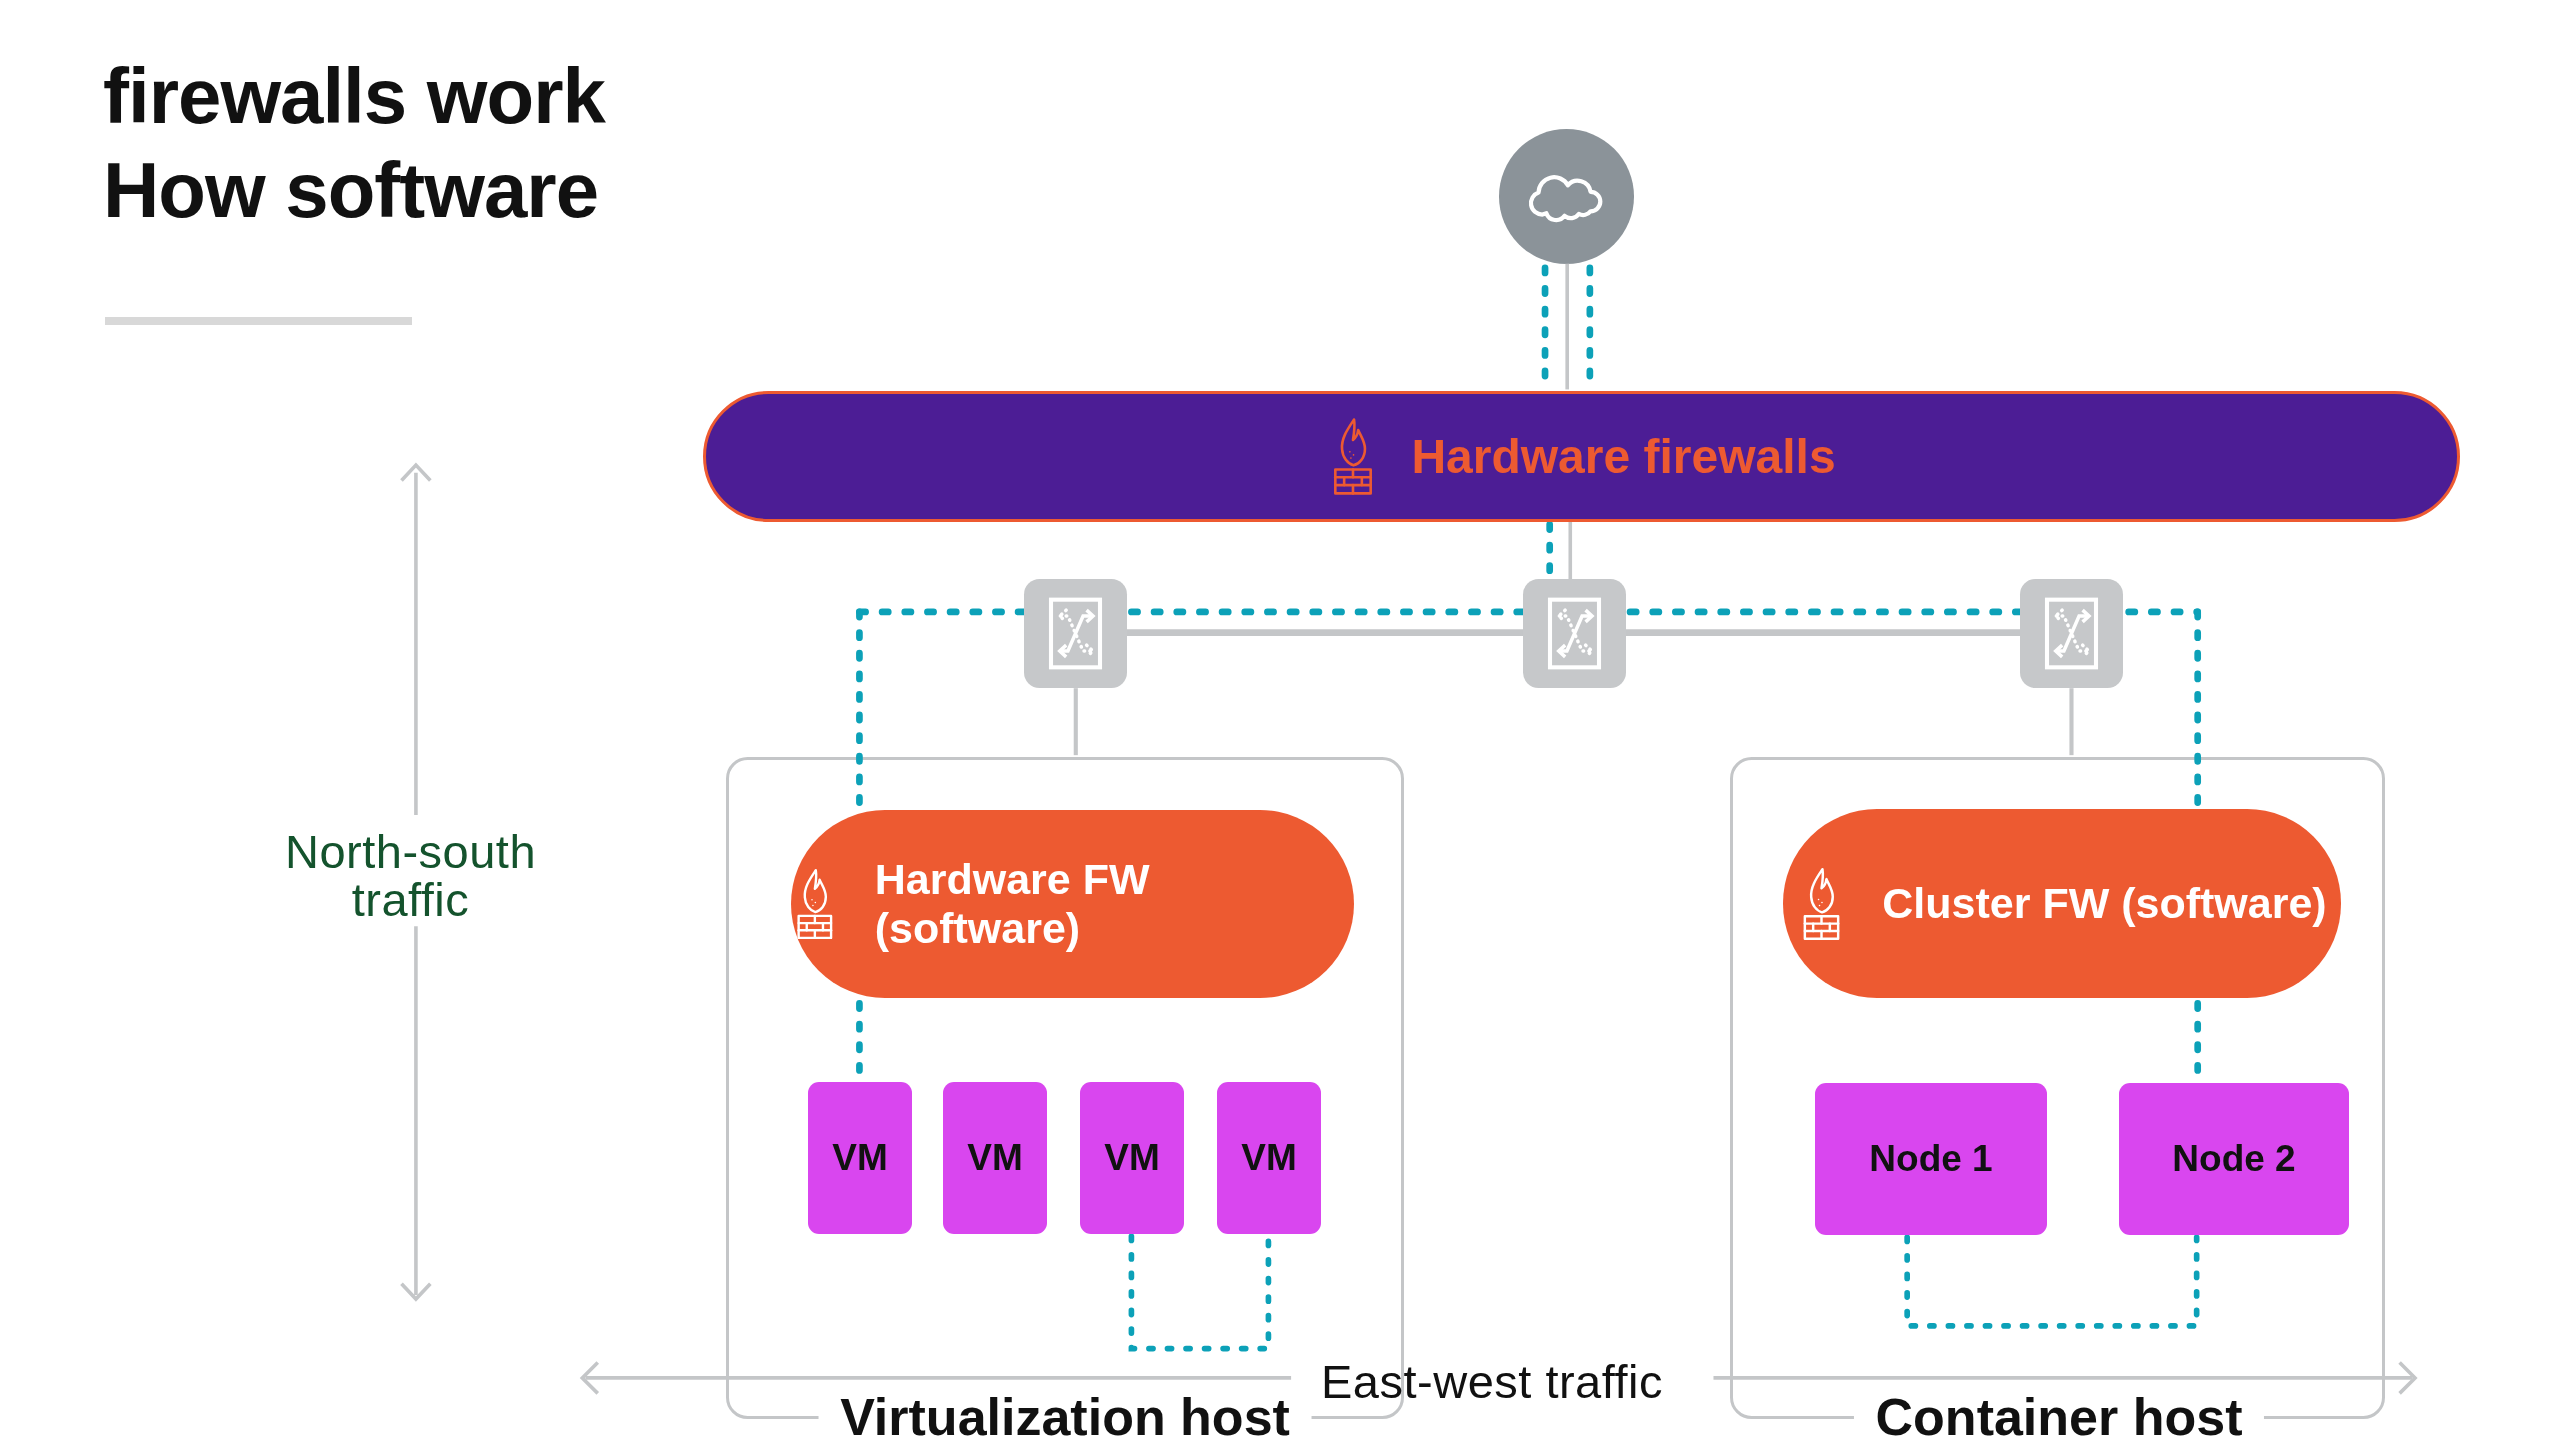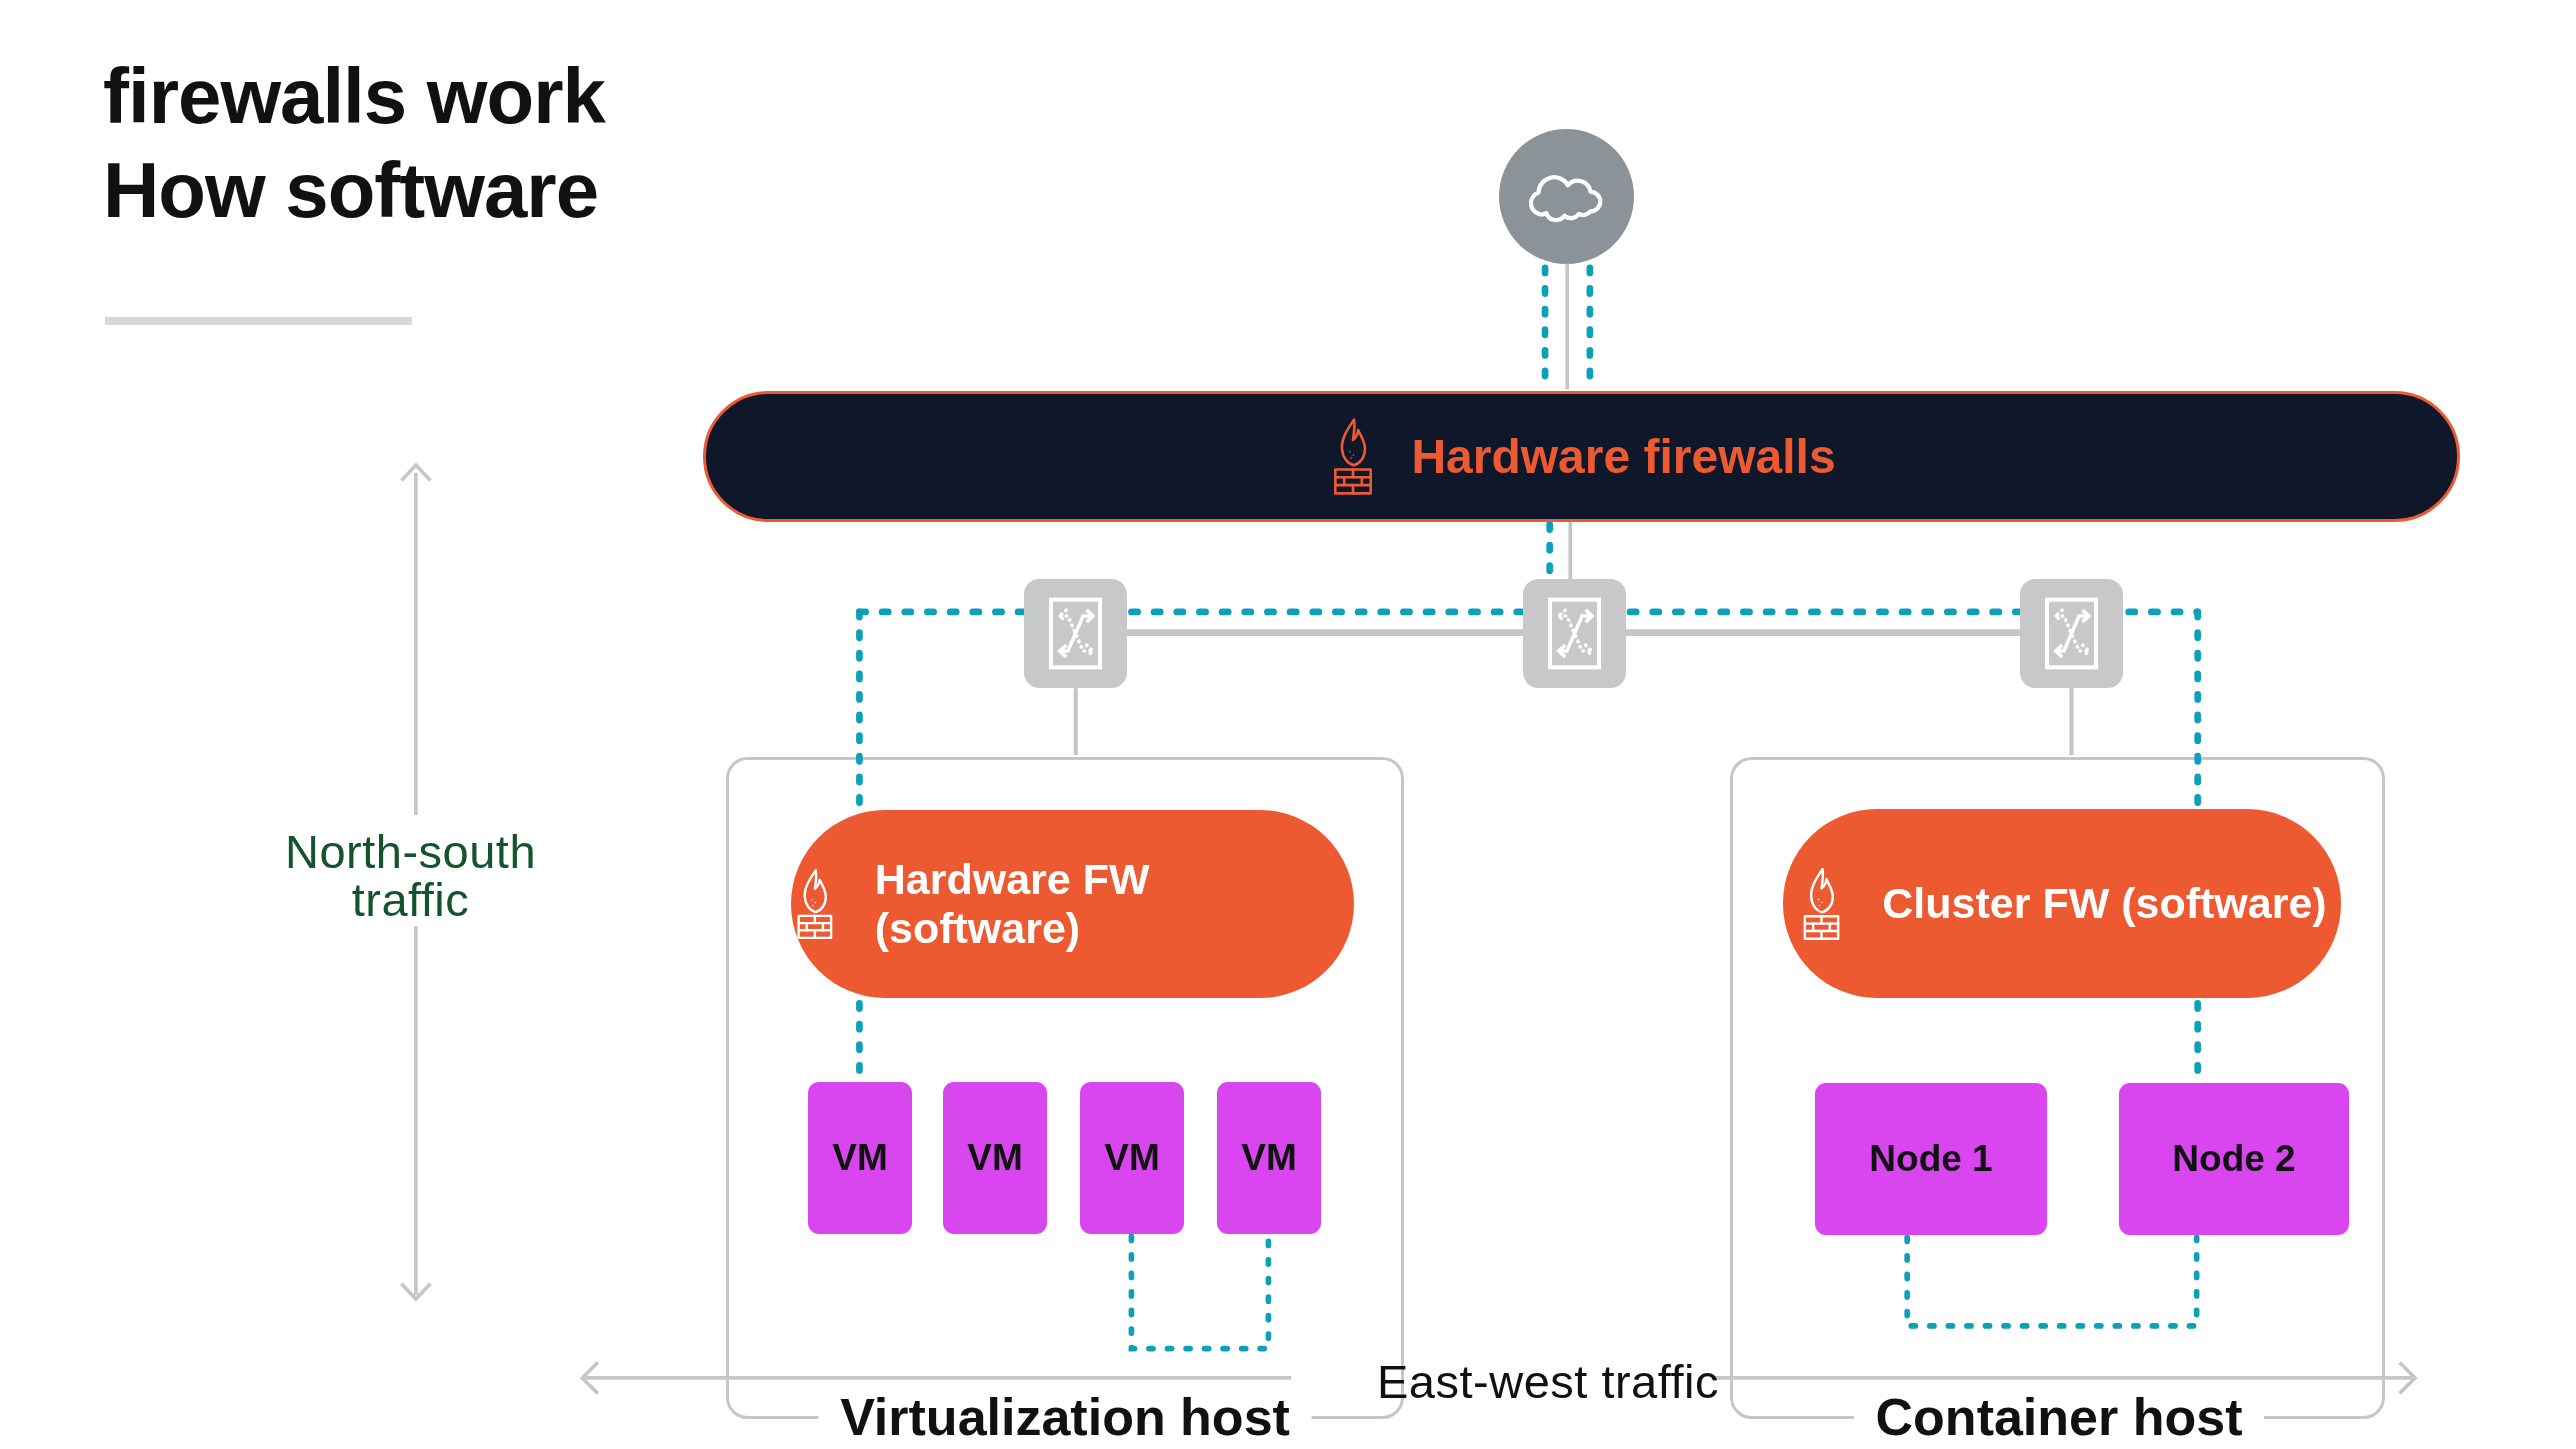--- a/index.html
+++ b/index.html
@@ -24,21 +24,21 @@
 
   
   .cloud-circle{
     left:1499px;top:129px;width:135px;height:135px;border-radius:50%;
     background:#8B9399;display:flex;align-items:center;justify-content:center;
   }
 
   
   .hw-pill{
     left:703px;top:391px;width:1757px;height:131px;
-    background:#0f172a;border:3.6px solid #ED5A31;border-radius:69px;
+    background:#4c1d95;border:3.6px solid #ED5A31;border-radius:69px;
     box-sizing:border-box;
     display:flex;align-items:center;justify-content:center;gap:32px;
     z-index:4;
   }
   .hw-pill .pill-text{font-size:48px;font-weight:bold;color:#ED5A31;}
   .sw-pill{
     background:#ED5A31;border-radius:94px;
     display:flex;align-items:center;justify-content:center;gap:36px;
     z-index:4;
   }
@@ -79,21 +79,21 @@
   .node{top:1083px;margin-left:22px;}
   .node-1{left:1793px;width:232px;}
   .node-2{left:2097px;width:230px;}
 
   
   .ns-label{
     left:211px;top:828px;width:399px;text-align:center;
     font-size:47px;font-weight:normal;color:#14532d;line-height:48px;letter-spacing:0.5px;
   }
   .ew-label{
-    left:1337px;top:1354px;width:422px;text-align:center;
+    left:1281px;top:1354px;width:422px;text-align:center;
     font-size:47px;font-weight:normal;color:#111111;letter-spacing:0.5px;z-index:3;
   }
 
   svg.layer{left:0;top:0;z-index:2;pointer-events:none;}
   svg.toplayer{z-index:4;}
 </style>
 </head>
 <body>
 
 <div id="canvas">

